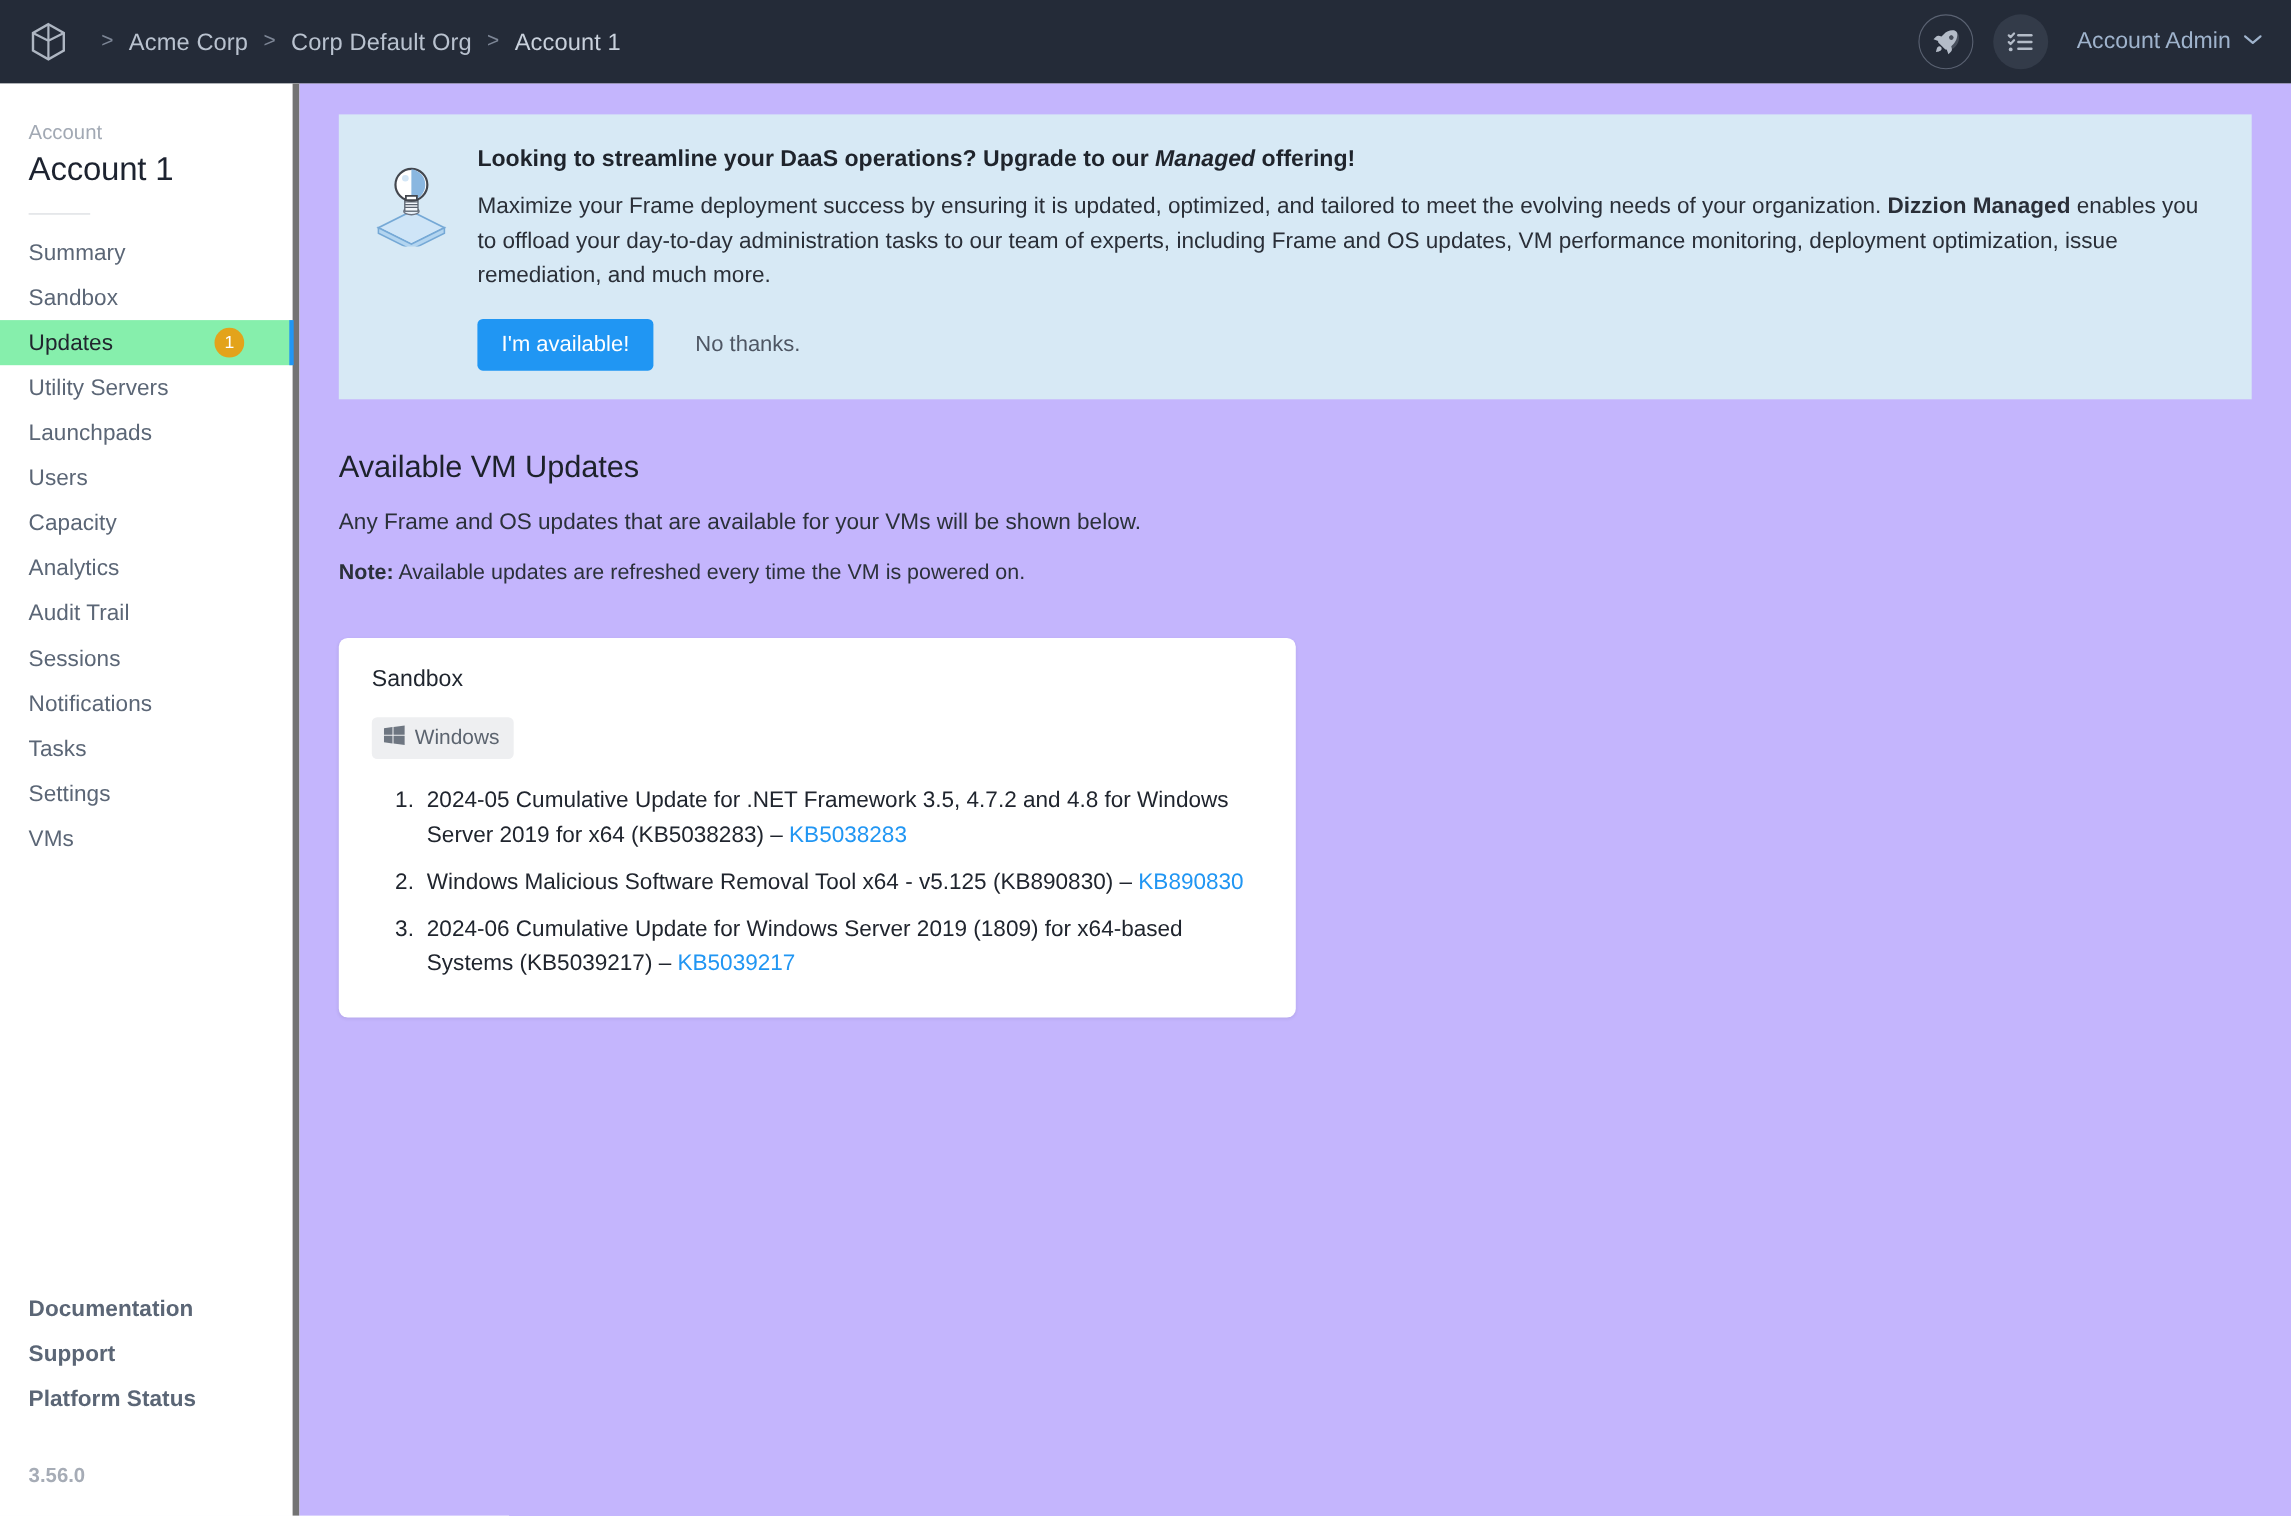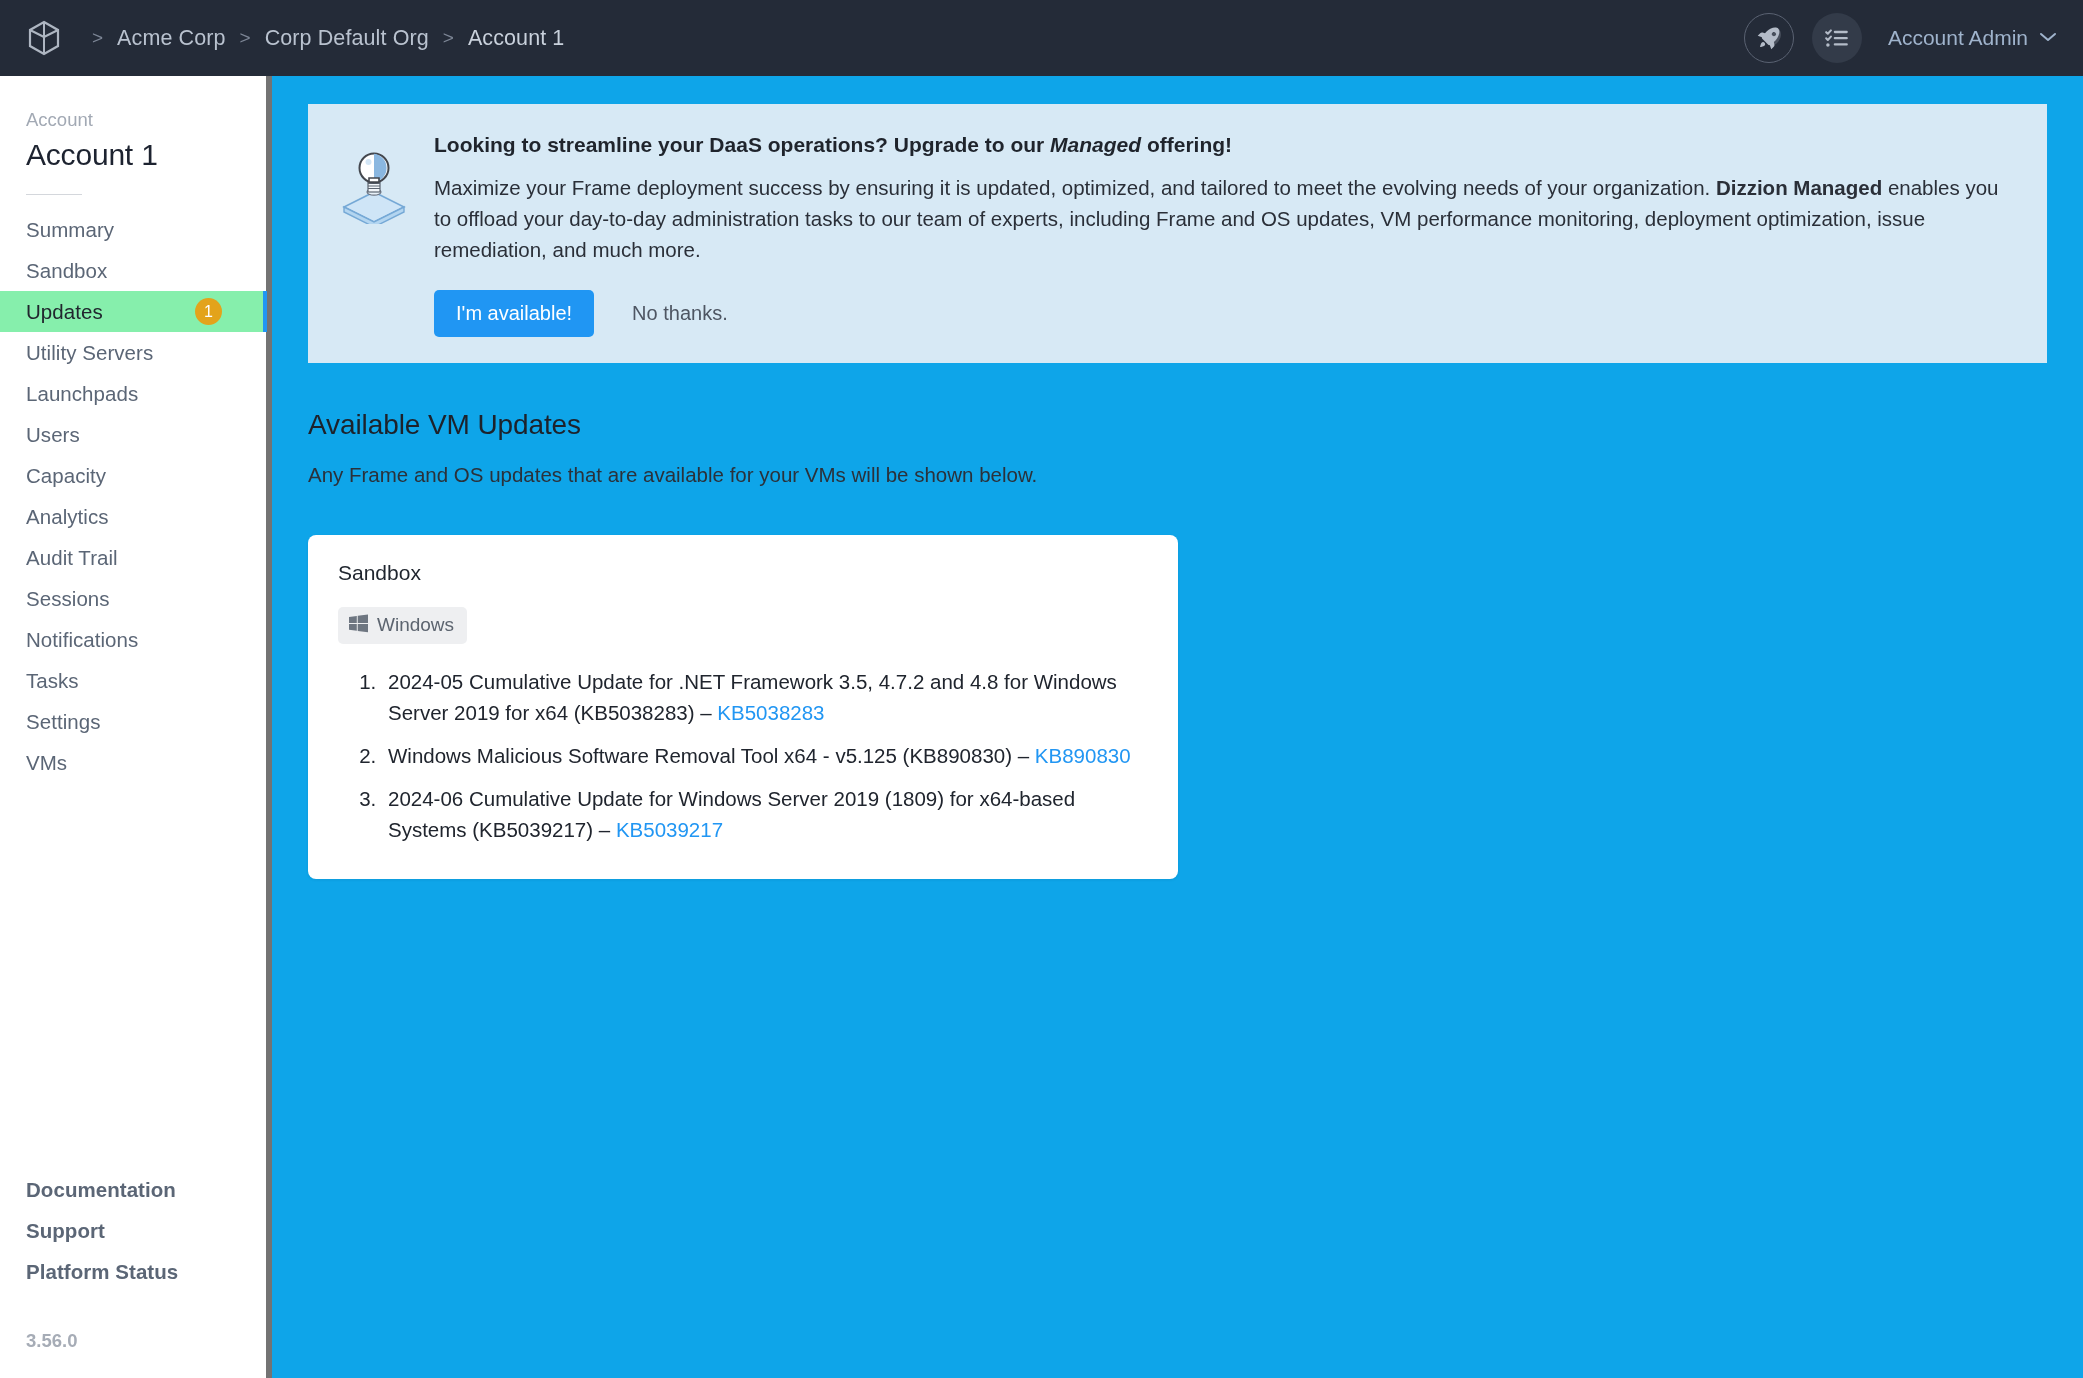--- a/index.html
+++ b/index.html
@@ -73,21 +73,21 @@
     margin-left: auto; width: 27px; height: 27px; border-radius: 50%;
     background: #e3a31b; color: #fff; font-size: 16px;
     display: flex; align-items: center; justify-content: center;
     margin-right: 22px;
   }
   .side-bottom { margin-top: auto; padding-bottom: 26px; font-weight: bold; }
   .side-version { color: #a6acb6; font-size: 18.5px; padding: 38px 26px 0 26px; }
 
   
   .main {
-    flex: 1 1 auto; background: #0ea5e9;
+    flex: 1 1 auto; background: #c4b5fd;
     overflow: hidden; padding: 28px 36px 0 36px;
   }
 
   
   .banner {
     background: #d7e9f5; display: flex; align-items: flex-start;
     padding: 26px 30px 26px 28px;
   }
   .banner-icon { flex: 0 0 86px; padding-top: 18px; }
   .banner-body { flex: 1 1 auto; padding-left: 12px; }
@@ -288,20 +288,23 @@
           </div>
           <div class="banner-actions">
             <button class="btn-primary">I'm available!</button>
             <button class="btn-link">No thanks.</button>
           </div>
         </div>
       </div>
 
       <h1 class="section-title">Available VM Updates</h1>
       <p class="section-sub">Any Frame and OS updates that are available for your VMs will be shown below.</p>
+      <p class="section-note">
+        <b>Note:</b><span> Available updates are refreshed every time the VM is powered on.</span>
+      </p>
 
       <div class="vm-card">
         <div class="vm-name">Sandbox</div>
 
         <div class="os-badge">
           <span>
             <svg width="19" height="19" viewBox="0 0 20 20" fill="#6e7681">
               <path d="M0 3.2 L8.2 2.1 L8.2 9.4 L0 9.4 Z"></path>
               <path d="M9.2 1.95 L20 .5 L20 9.4 L9.2 9.4 Z"></path>
               <path d="M0 10.4 L8.2 10.4 L8.2 17.7 L0 16.6 Z"></path>

